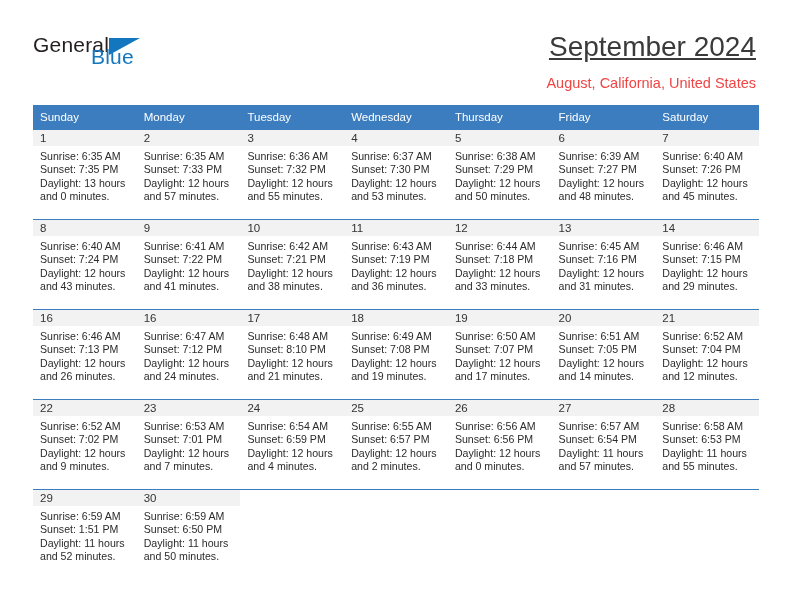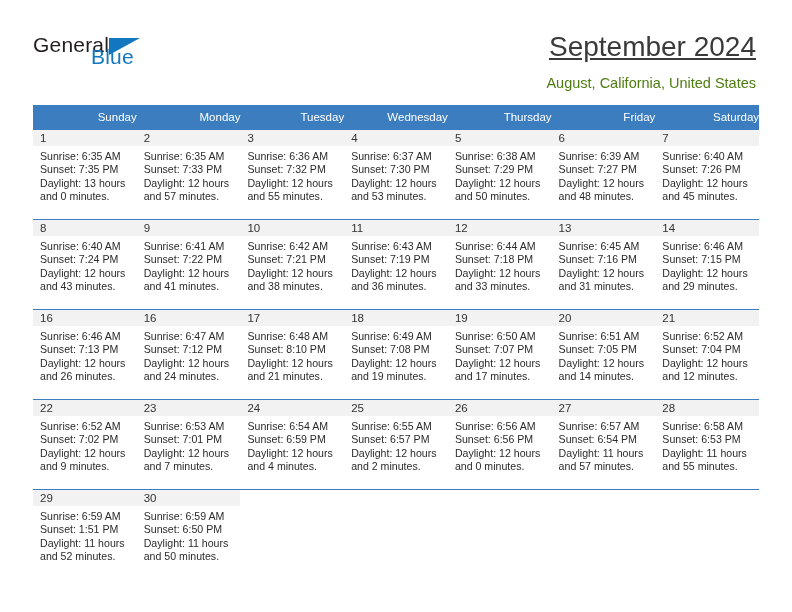--- a/index.html
+++ b/index.html
@@ -74,21 +74,21 @@
     font-size: 28px;
     font-weight: normal;
     color: #3a3a3a;
     line-height: 34px;
     white-space: nowrap;
     text-decoration: underline;
   }
   .cal-subtitle {
     margin-top: 10px;
     font-size: 14.5px;
-    color: #4d7c0f;
+    color: #ef4444;
     line-height: 18px;
     white-space: nowrap;
   }
 
   
   .calendar {
     position: absolute;
     left: 33px;
     top: 105px;
     width: 726px;
@@ -99,21 +99,20 @@
     background: #3c7dbf;
   }
   .dow {
     flex: 1 1 0;
     min-width: 0;
     font-size: 11.5px;
     color: #ffffff;
     padding: 5px 0 5px 7px;
     box-sizing: border-box;
     line-height: 14px;
-    text-align: right;
   }
 
   .week {
     display: flex;
     width: 100%;
     border-top: 1.5px solid #3c7dbf;
     margin-top: 5px;
   }
   .week:first-of-type {
     margin-top: 0;

